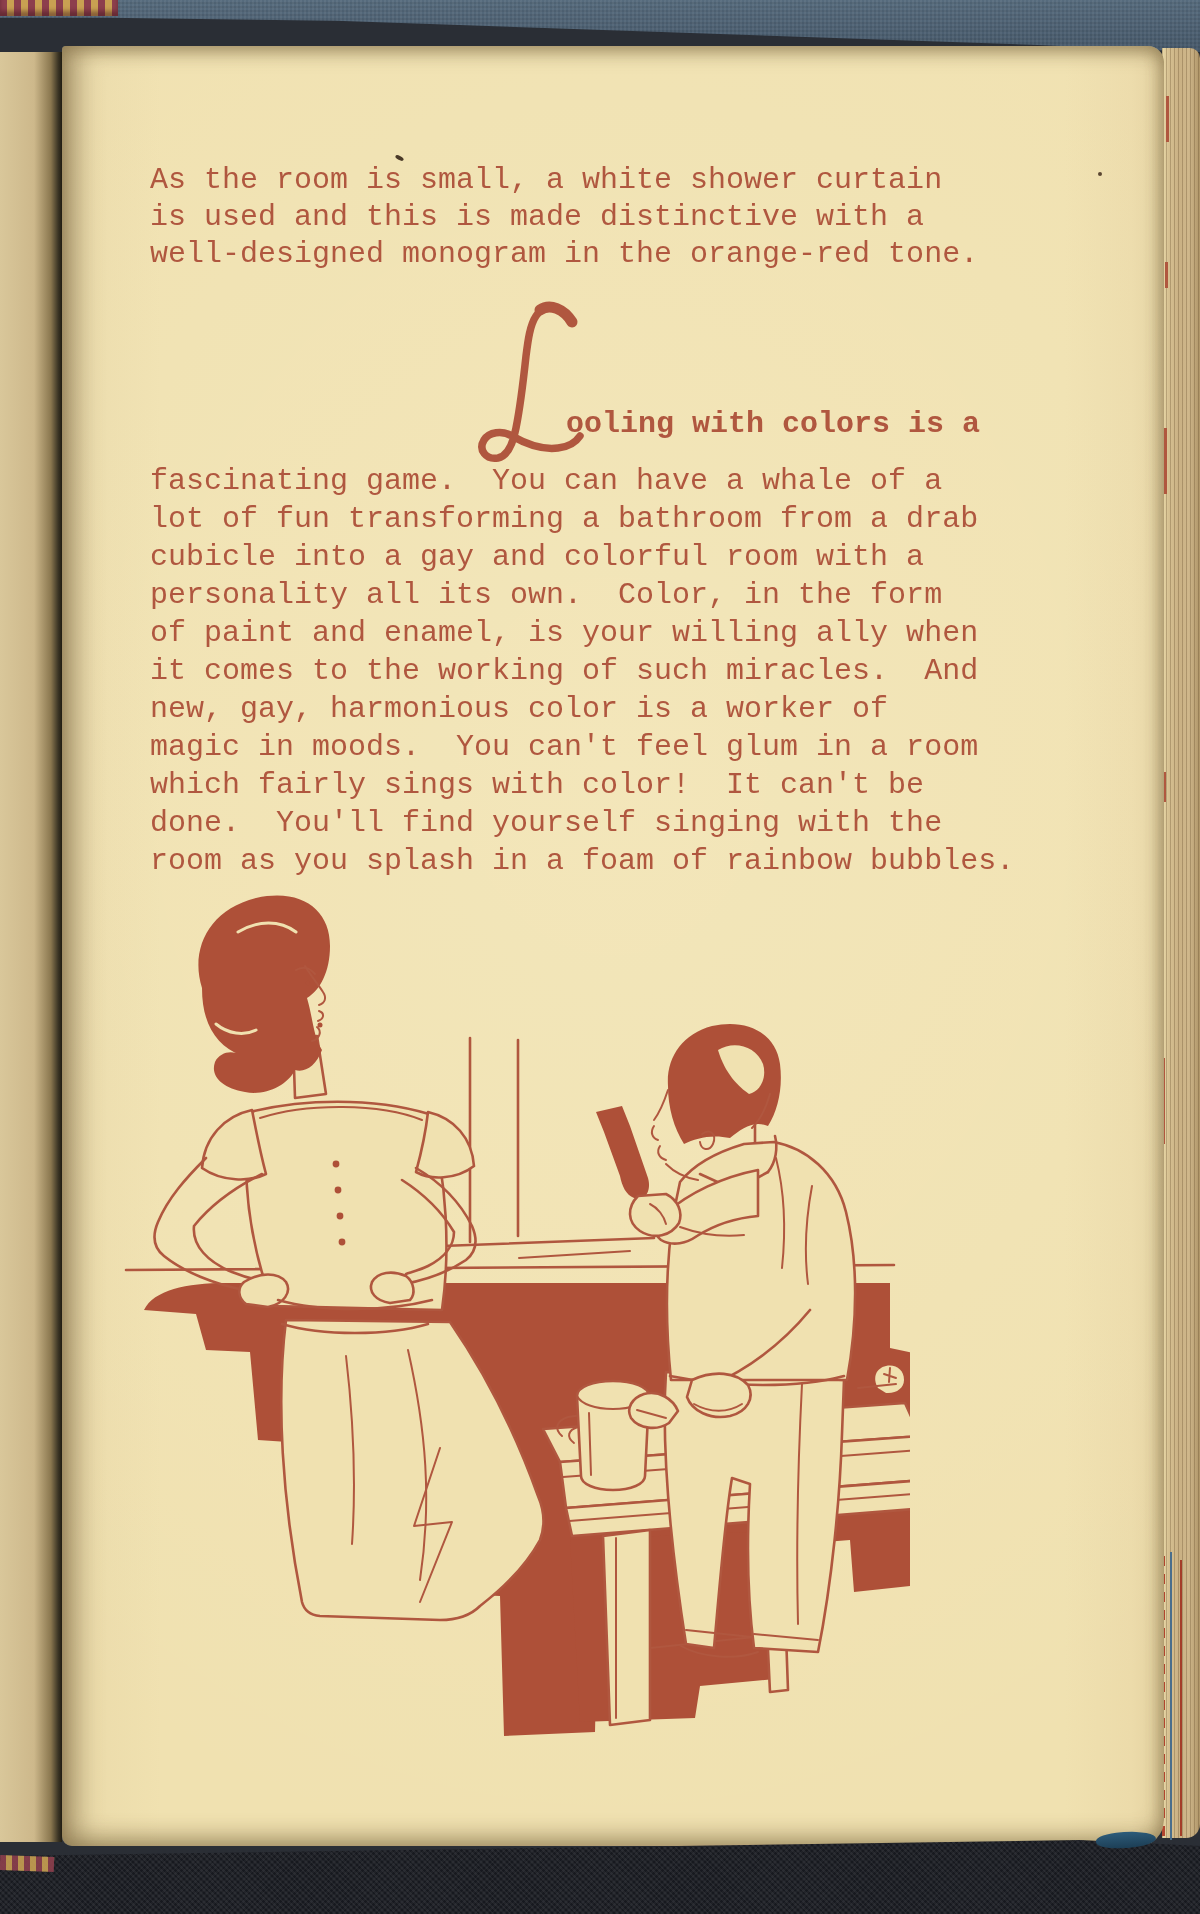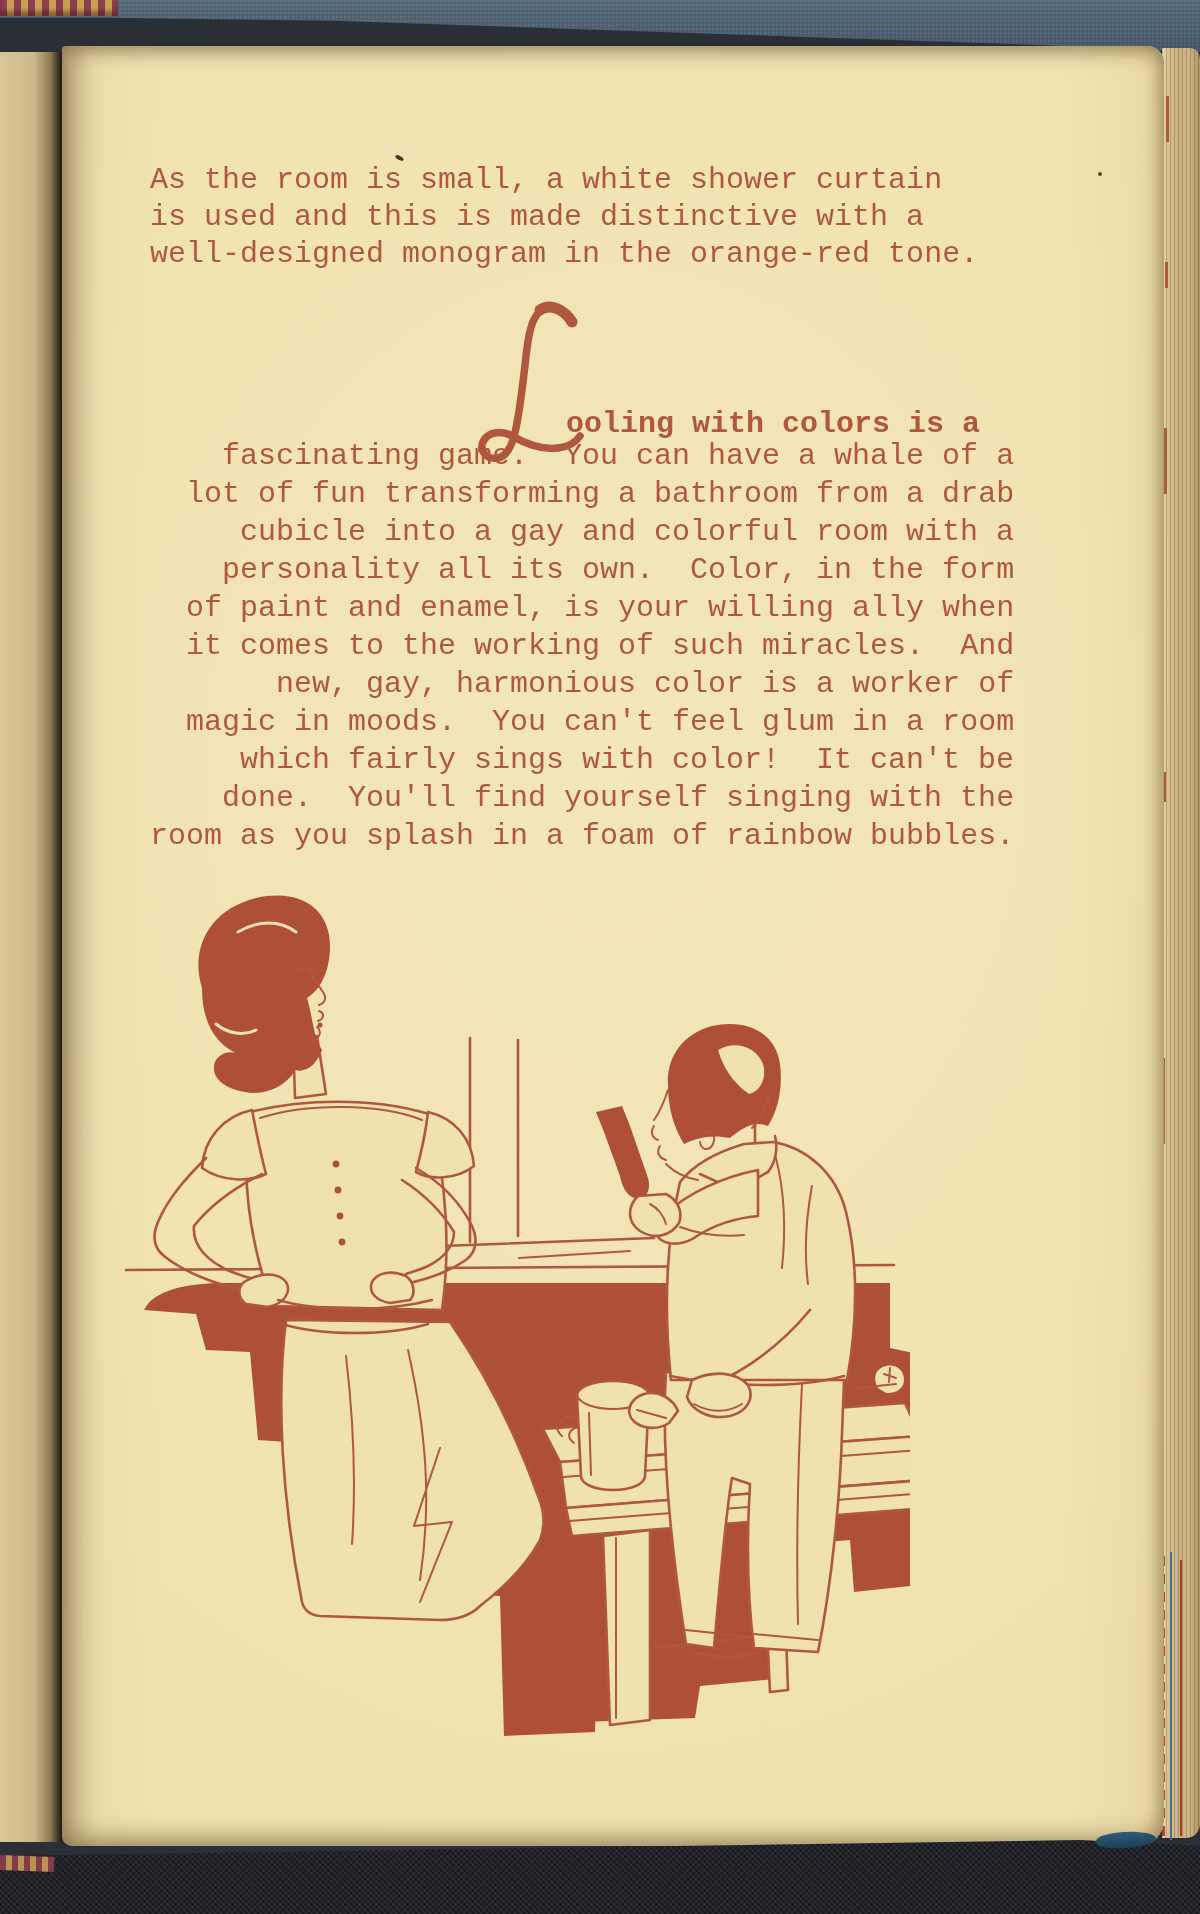--- a/index.html
+++ b/index.html
@@ -44,21 +44,21 @@
     border-radius:4px 16px 26px 10px;
     background:
       radial-gradient(120% 90% at 50% 40%, rgba(255,250,225,.20), rgba(0,0,0,0) 70%),
       linear-gradient(90deg,#e2d1a1 0,#ecdcab 3%,var(--paper,#f0e1b0) 9%,var(--paper,#f0e1b0) 91%,#ecdbaa 97%,#e3d1a0 100%);
     box-shadow:inset 0 8px 14px rgba(110,90,50,.28), inset 0 -12px 20px rgba(110,90,50,.30),
                inset 16px 0 26px rgba(100,80,45,.38), inset -6px 0 14px rgba(110,90,55,.20);}
   .para{position:absolute;white-space:pre;color:var(--ink,#b0573f);
         font-size:30px;letter-spacing:0;}
   .p1{left:88px;top:116px;line-height:37px;}       
   .p2first{left:504px;top:359px;line-height:38px;font-weight:bold;} 
-  .p2rest{left:88px;top:391px;line-height:38px;text-align:right;}   
+  .p2rest{left:88px;top:416px;line-height:38px;}   
   .dropcap{position:absolute;left:414px;top:252px;width:112px;height:176px;}
   .dc{fill:none;stroke:var(--ink,#b0573f);stroke-linecap:round;stroke-linejoin:round;}
   .speck1{position:absolute;left:333px;top:110px;width:9px;height:4px;background:#4a3a28;
           border-radius:50%;transform:rotate(28deg);}
   .speck2{position:absolute;left:1036px;top:126px;width:4px;height:4px;background:#5a4632;border-radius:50%;}
   .illus{position:absolute;left:48px;top:834px;width:800px;height:860px;} 
   
   .s{fill:none;stroke:var(--ink,#b0573f);stroke-width:2.6;stroke-linecap:round;stroke-linejoin:round;}
   .sw{stroke-width:2;}
   .f{fill:var(--ink-fill,#ae5038);stroke:none;}

